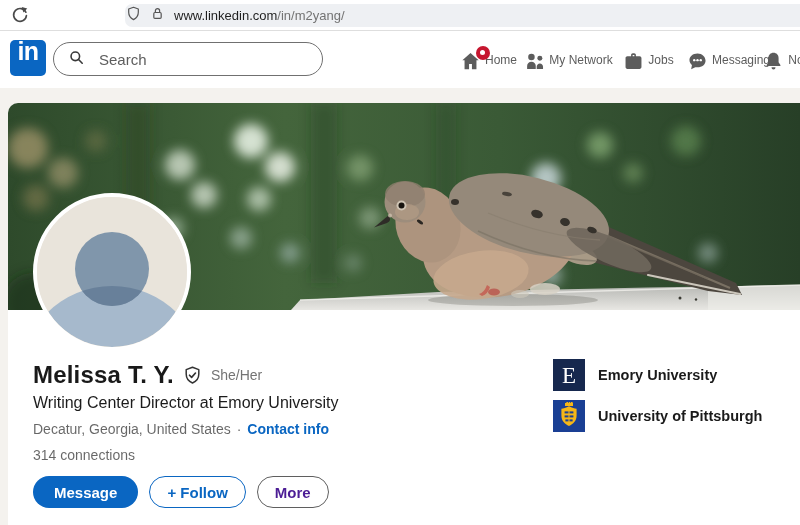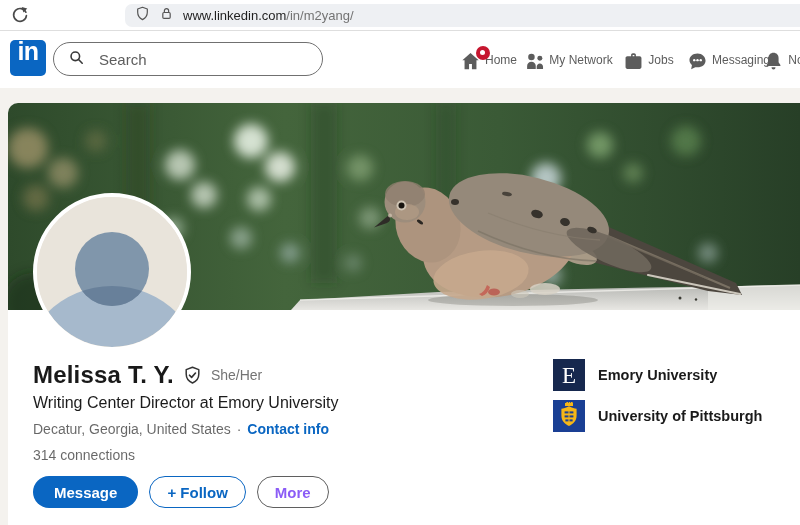--- a/index.html
+++ b/index.html
@@ -4,21 +4,21 @@
 <style>
   html,body{margin:0;padding:0;}
   body{width:800px;height:525px;position:relative;overflow:hidden;background:#fff;
        font-family:"Liberation Sans",sans-serif;-webkit-font-smoothing:antialiased;}
 
   
   .browser-bar{position:absolute;top:0;left:0;width:800px;height:30px;background:#fff;
                border-bottom:1px solid #dedede;}
   .reload-btn{position:absolute;left:9px;top:4px;width:22px;height:22px;cursor:pointer;}
   .url-bar{position:absolute;left:125px;top:4px;height:23px;width:675px;background:#eef0f3;
-           border-radius:7px 0 0 7px;display:flex;align-items:center;padding-left:9px;box-sizing:border-box;}
+           border-radius:7px 0 0 7px;display:flex;align-items:center;box-sizing:border-box;}
   .url-bar svg{flex:0 0 auto;}
   .url-text{font-size:13px;margin-left:8px;white-space:nowrap;color:#737373;}
   .url-text .host{color:#1f1f1f;}
 
   
   .li-header{position:absolute;top:31px;left:0;width:800px;height:57px;background:#fff;
              border-bottom:1px solid #e8e8e8;overflow:hidden;}
   .li-logo{position:absolute;left:10px;top:9px;width:36px;height:36px;background:#0a66c2;
            border-radius:5px;color:#fff;font-weight:bold;font-size:25px;line-height:1;
            display:flex;align-items:flex-end;justify-content:center;padding-bottom:12px;
@@ -55,21 +55,21 @@
   .pronouns{margin-left:8px;font-size:14px;color:#747474;}
   .headline{margin-top:4px;font-size:16px;color:#1c1c1c;line-height:20px;}
   .loc-row{margin-top:7px;font-size:14px;color:rgba(0,0,0,.6);line-height:18px;display:flex;gap:6px;align-items:flex-end;}
   .contact{color:#0a66c2;font-weight:700;cursor:pointer;}
   .connections{margin-top:8px;font-size:14px;color:rgba(0,0,0,.6);line-height:18px;cursor:pointer;}
   .actions{margin-top:12px;display:flex;gap:11px;}
   .actions button{height:32px;border-radius:16px;font-size:15px;font-weight:700;cursor:pointer;
                   font-family:"Liberation Sans",sans-serif;display:flex;align-items:center;}
   .btn-message{background:#0a66c2;color:#fff;border:none;padding:16px 21px;}
   .btn-follow{background:#fff;color:#0a66c2;border:1.5px solid #0a66c2;padding:9px 17px;}
-  .btn-more{background:#fff;color:#8b5cf6;border:1.5px solid #5f5f5f;padding:0 17px;}
+  .btn-more{background:#fff;color:#4c1d95;border:1.5px solid #5f5f5f;padding:0 17px;}
 
   .affiliations{position:absolute;left:545px;top:256px;display:flex;flex-direction:column;gap:9px;}
   .aff-row{display:flex;align-items:center;gap:13px;cursor:pointer;}
   .aff-logo{width:32px;height:32px;flex:0 0 auto;display:flex;align-items:center;justify-content:center;}
   .emory-logo{background:#16284e;color:#fff;font-family:"Liberation Serif",serif;font-size:23px;line-height:1;}
   .pitt-logo{background:#1a3f94;}
   .aff-name{font-size:14.5px;font-weight:700;color:#1a1a1a;white-space:nowrap;}
 </style>
 </head>
 <body>

